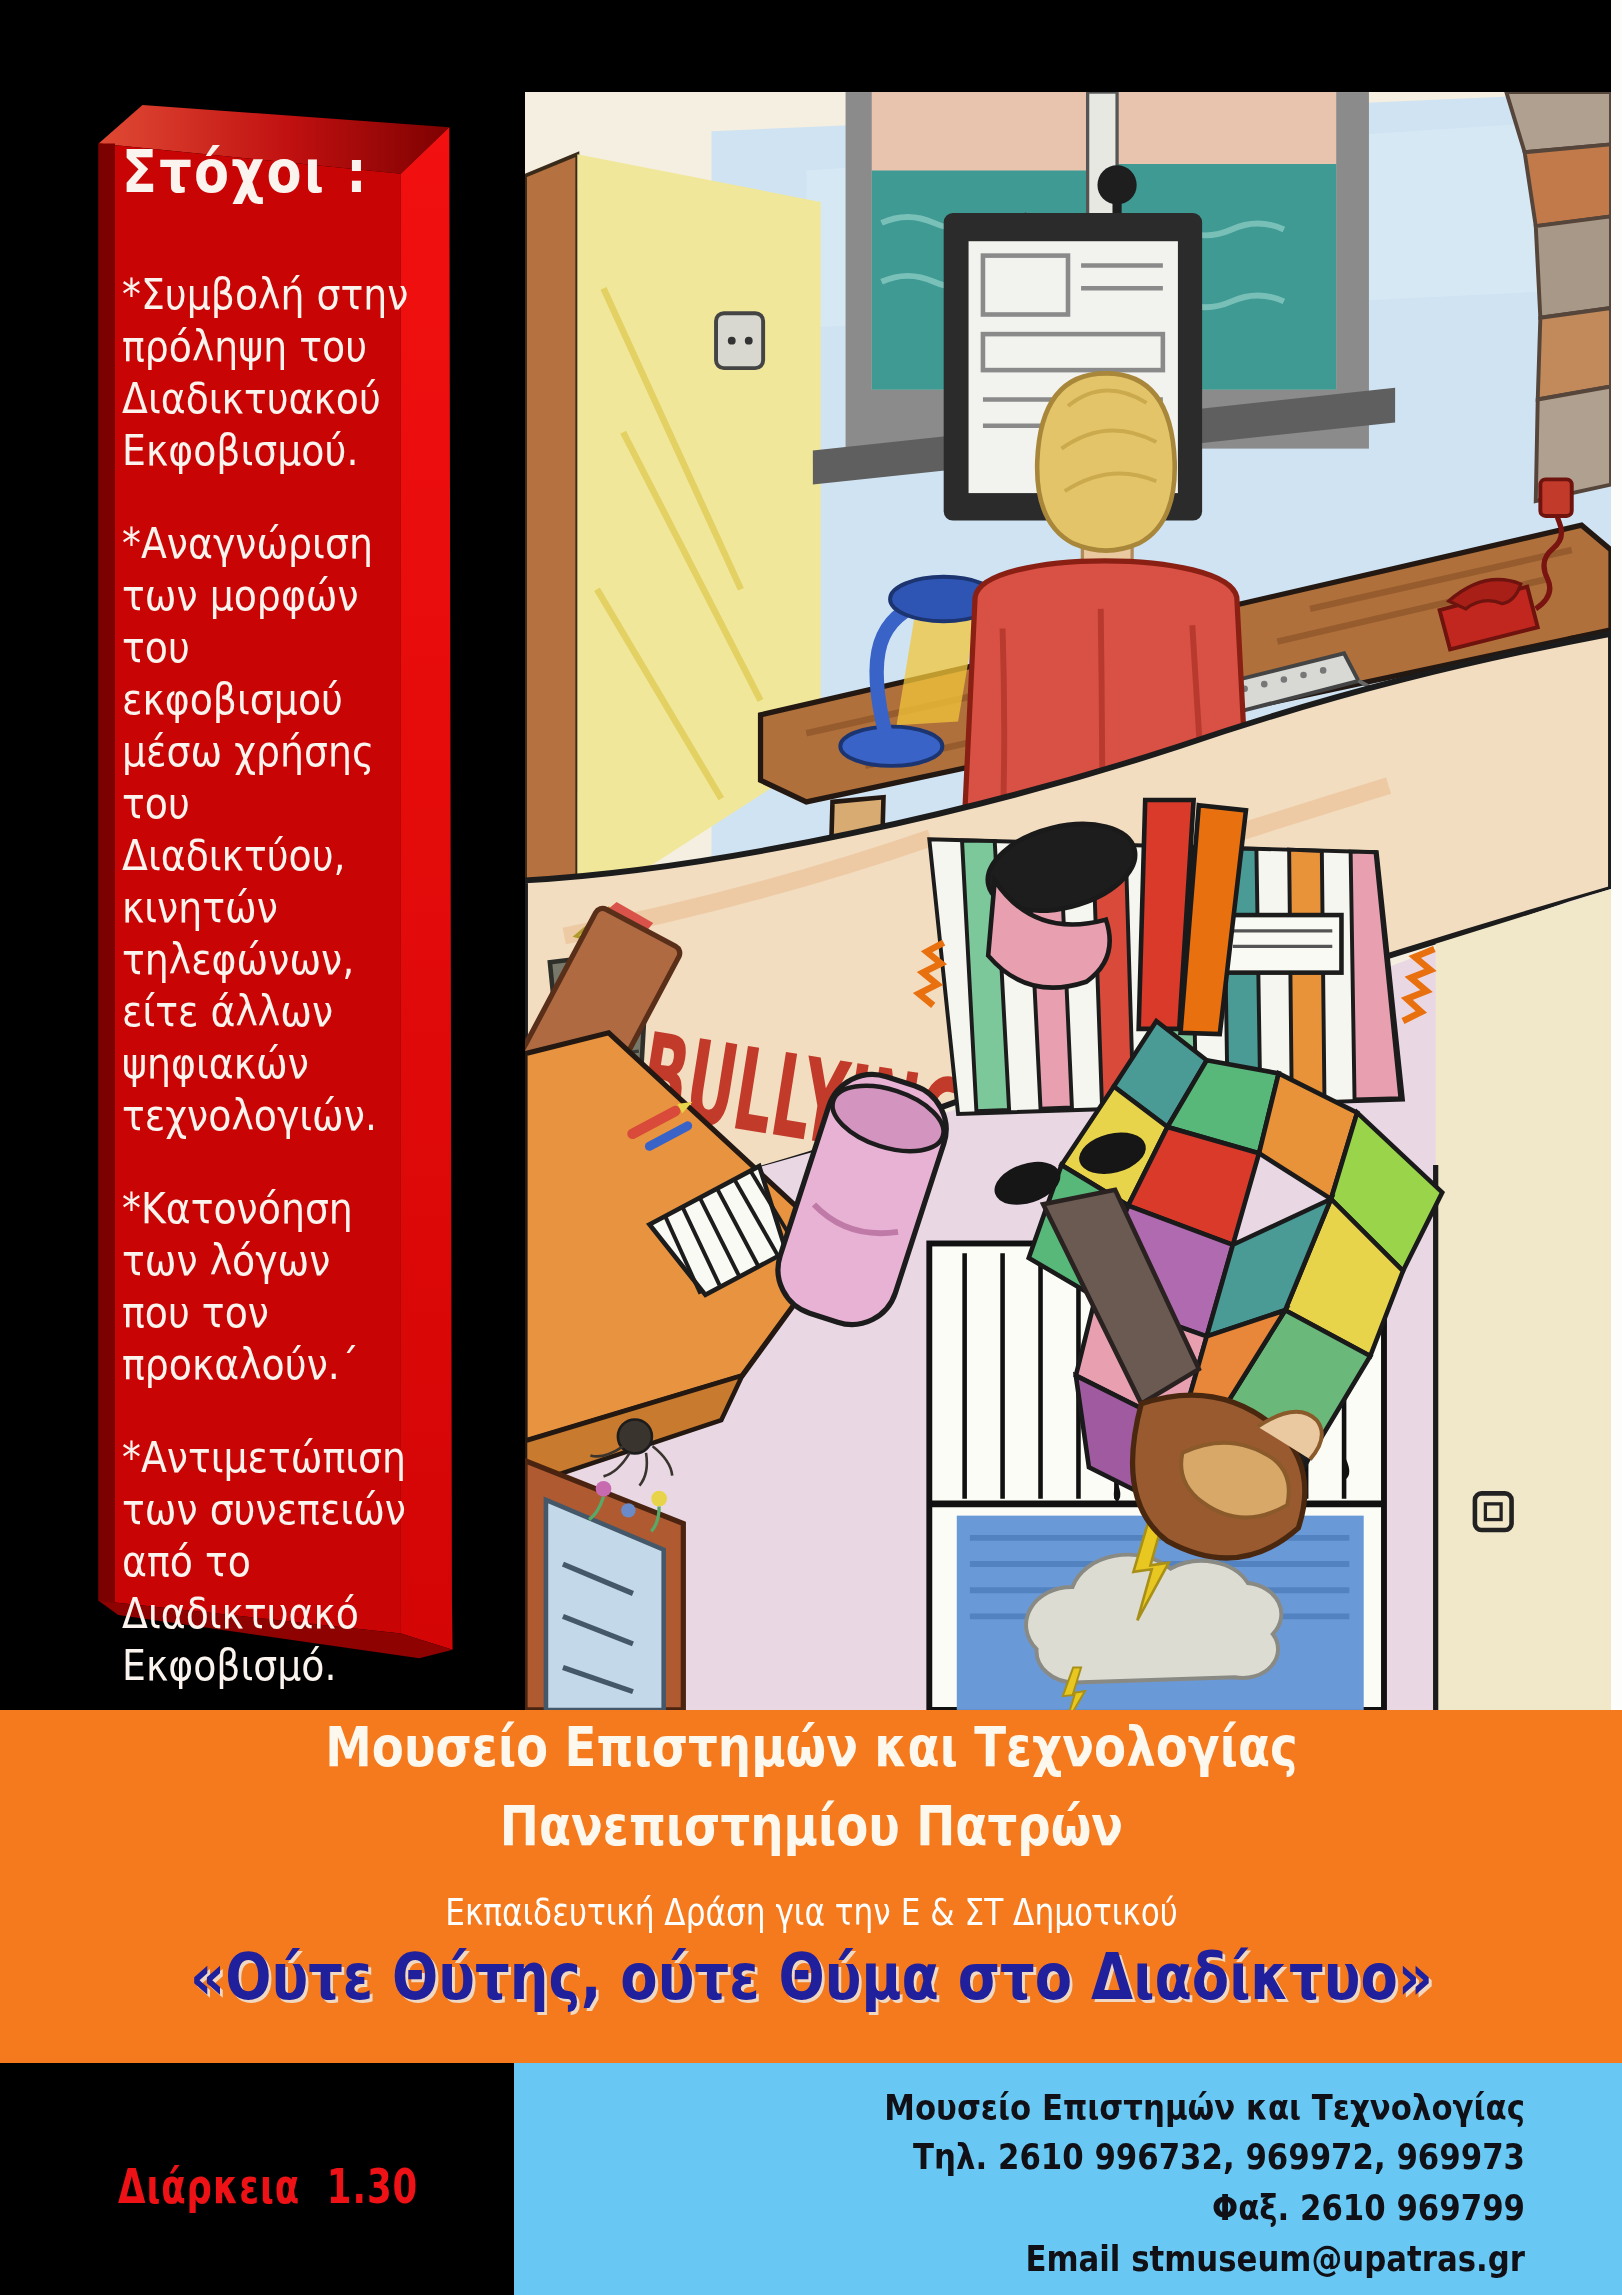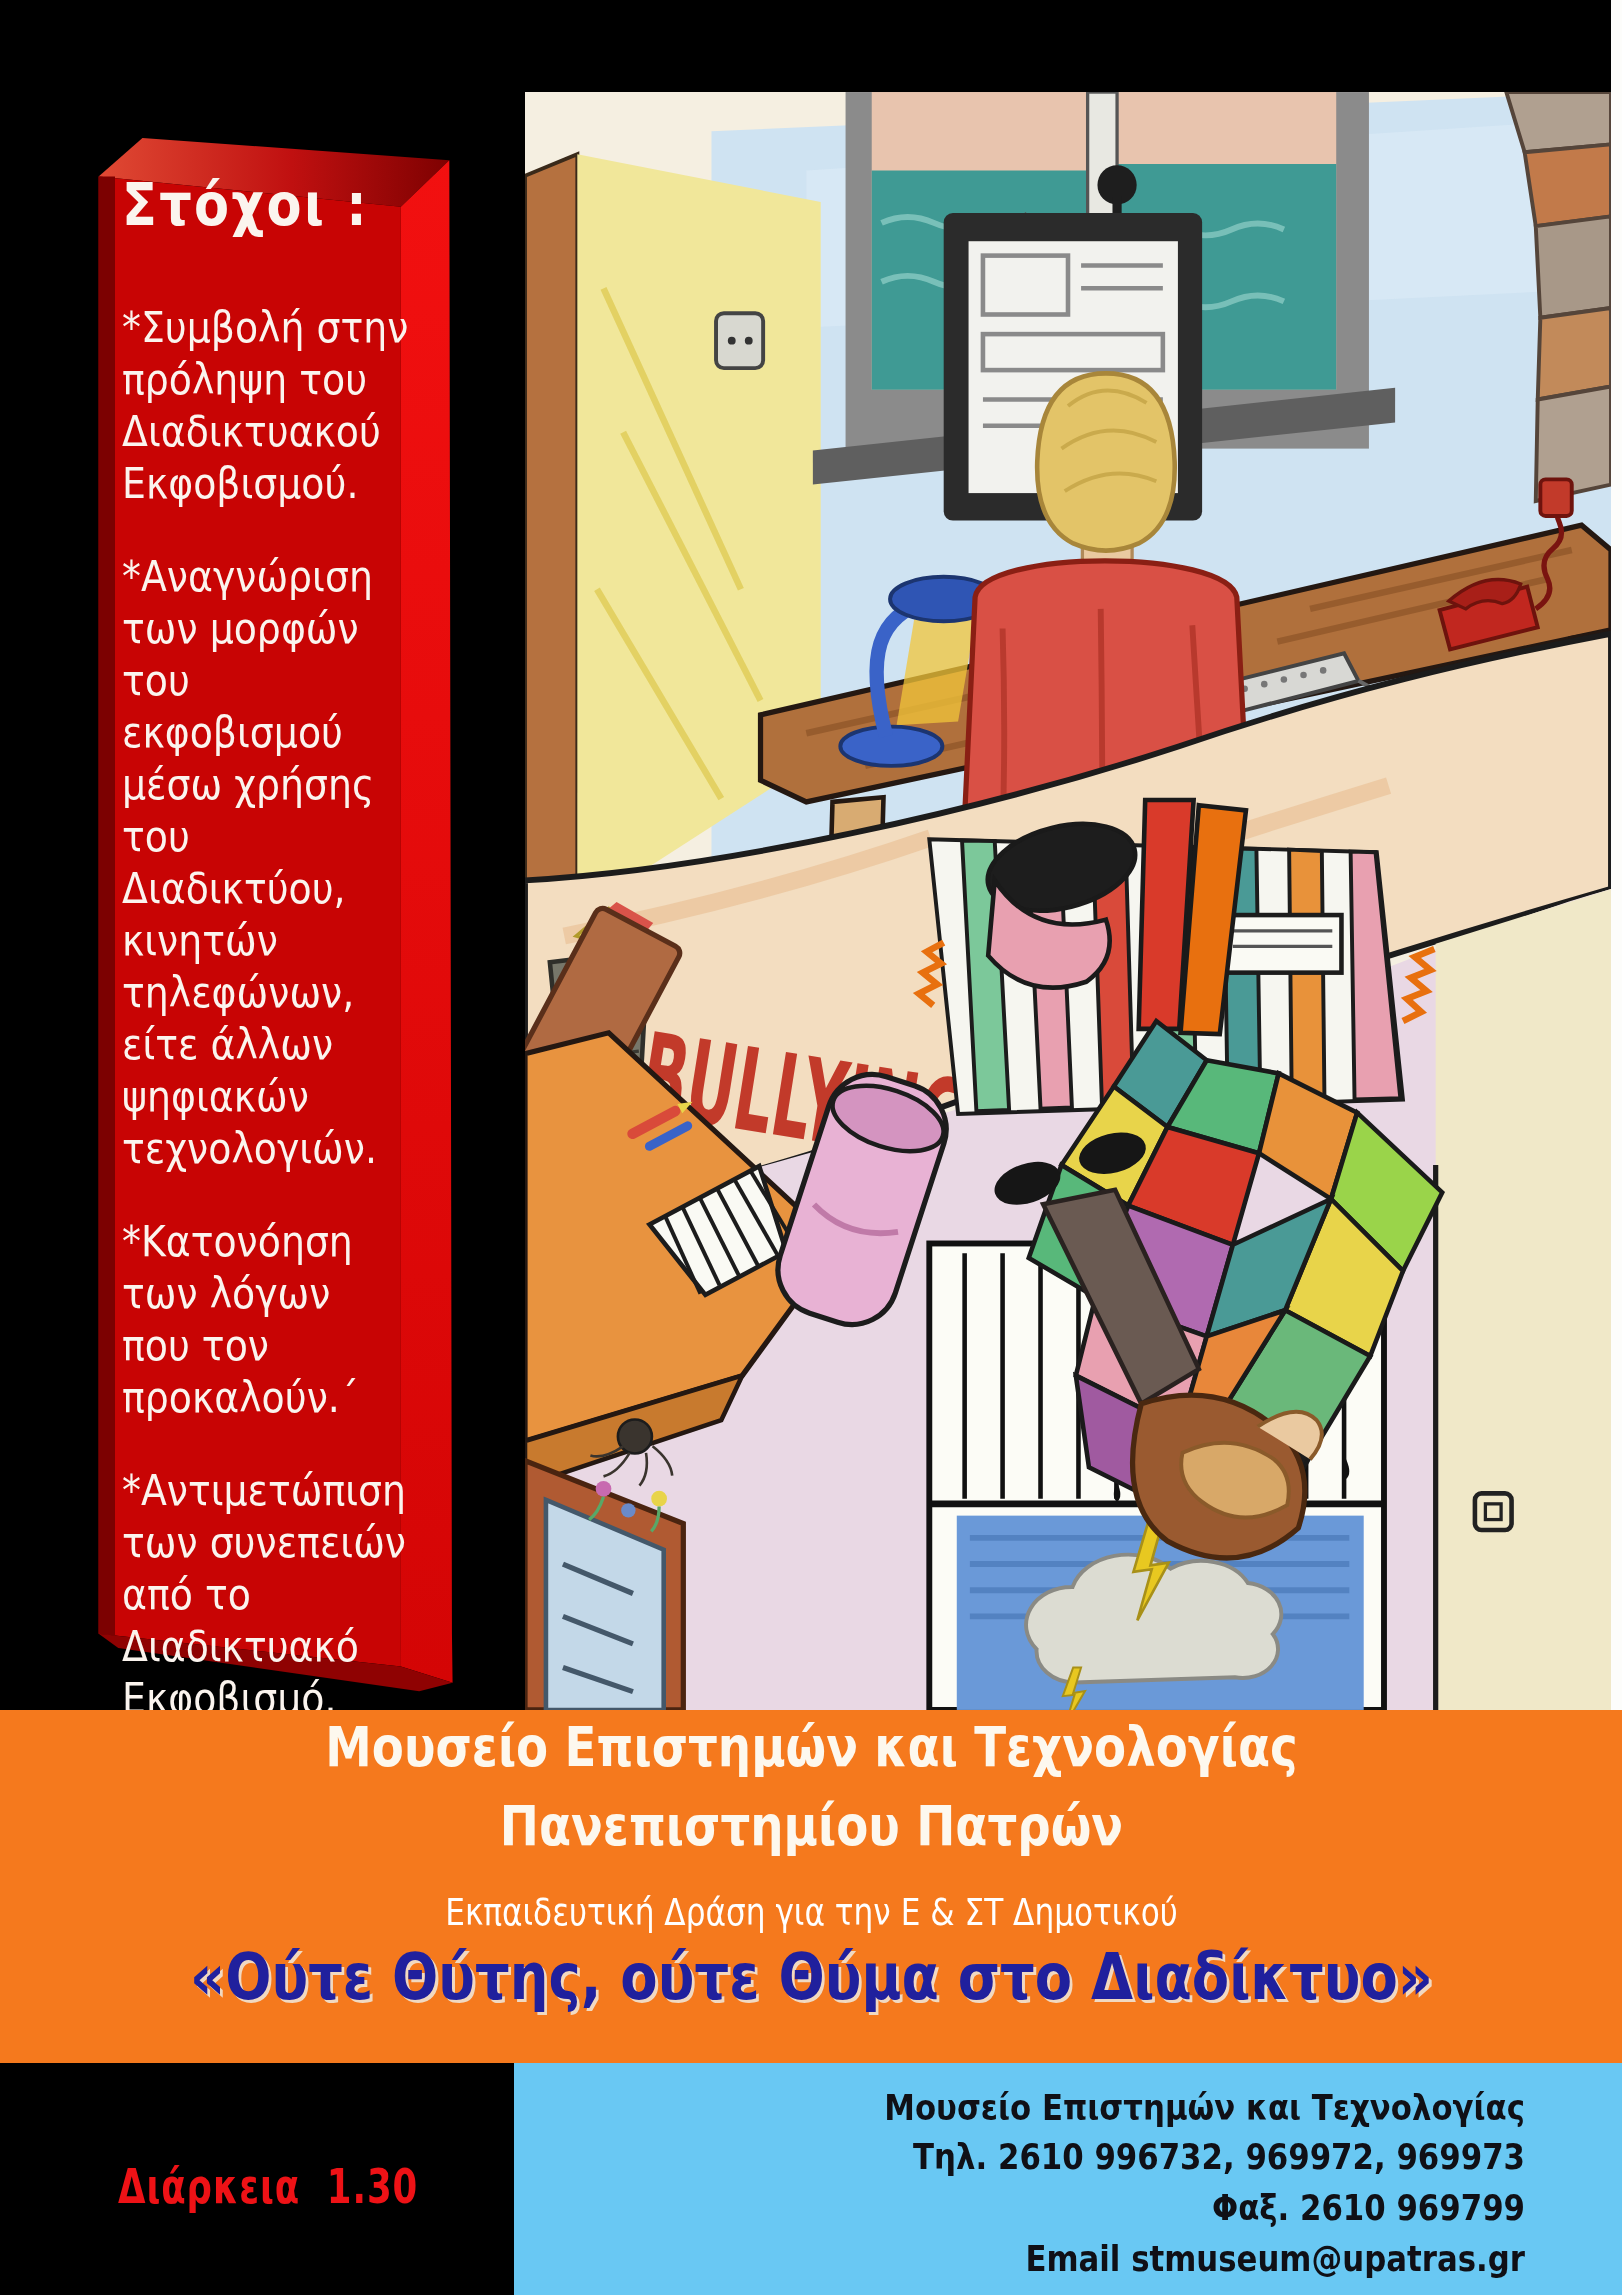--- a/index.html
+++ b/index.html
@@ -3,21 +3,21 @@
 <meta charset="utf-8">
 <style>
   html,body{margin:0;padding:0;}
   body{
     position:relative;width:1623px;height:2295px;background:#000;
     font-family:"DejaVu Sans","Liberation Sans",sans-serif;overflow:hidden;
   }
   .abs{position:absolute;}
 
   
-  #goals-box{left:79px;top:109px;width:458px;height:1623px;}
+  #goals-box{left:79px;top:76px;width:458px;height:1623px;}
   #goals-text{
     position:absolute;left:43px;top:62px;width:340px;color:#fbf4ee;
     transform:scaleX(.88);transform-origin:left top;
   }
   #goals-title{font-size:58px;font-weight:bold;letter-spacing:2.6px;margin:0 0 62px 0;}
   .goal-para{
     font-size:43px;line-height:52px;white-space:pre-line;margin:0 0 41px 0;
   }
 
   

